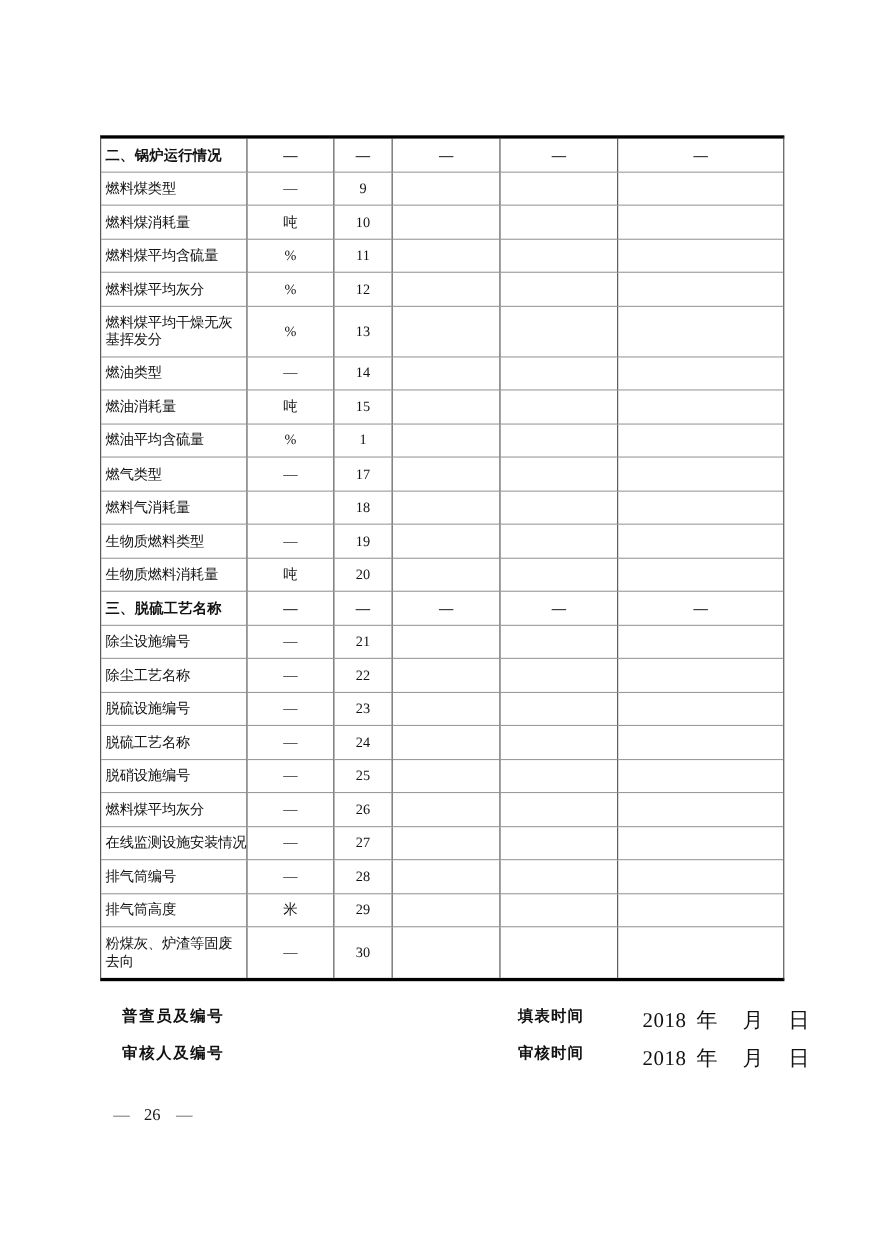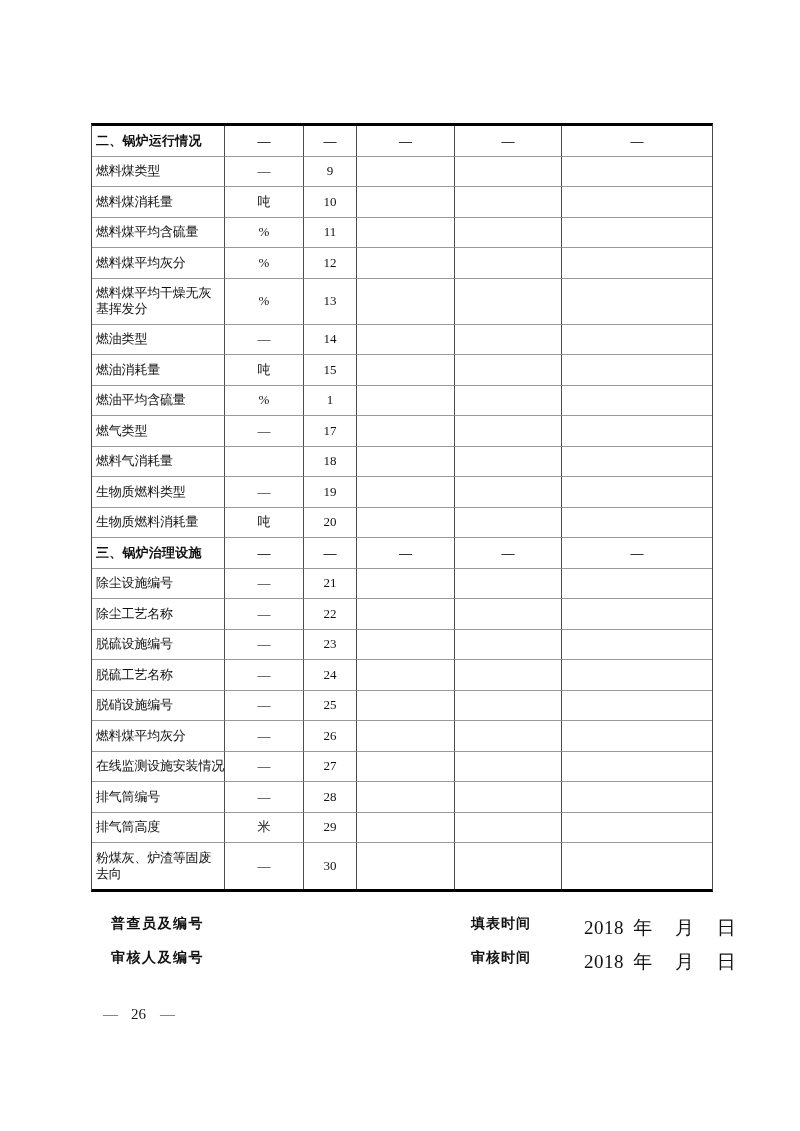--- a/index.html
+++ b/index.html
@@ -205,21 +205,21 @@
       </div>
       <div class="trow">
         <div class="cell c0">生物质燃料消耗量</div>
         <div class="cell c1">吨</div>
         <div class="cell c2">20</div>
         <div class="cell c3"></div>
         <div class="cell c4"></div>
         <div class="cell c5"></div>
       </div>
       <div class="trow section">
-        <div class="cell c0">三、锅炉治理设施</div>
+        <div class="cell c0">三、脱硫工艺名称</div>
         <div class="cell c1">—</div>
         <div class="cell c2">—</div>
         <div class="cell c3">—</div>
         <div class="cell c4">—</div>
         <div class="cell c5">—</div>
       </div>
       <div class="trow">
         <div class="cell c0">除尘设施编号</div>
         <div class="cell c1">—</div>
         <div class="cell c2">21</div>

